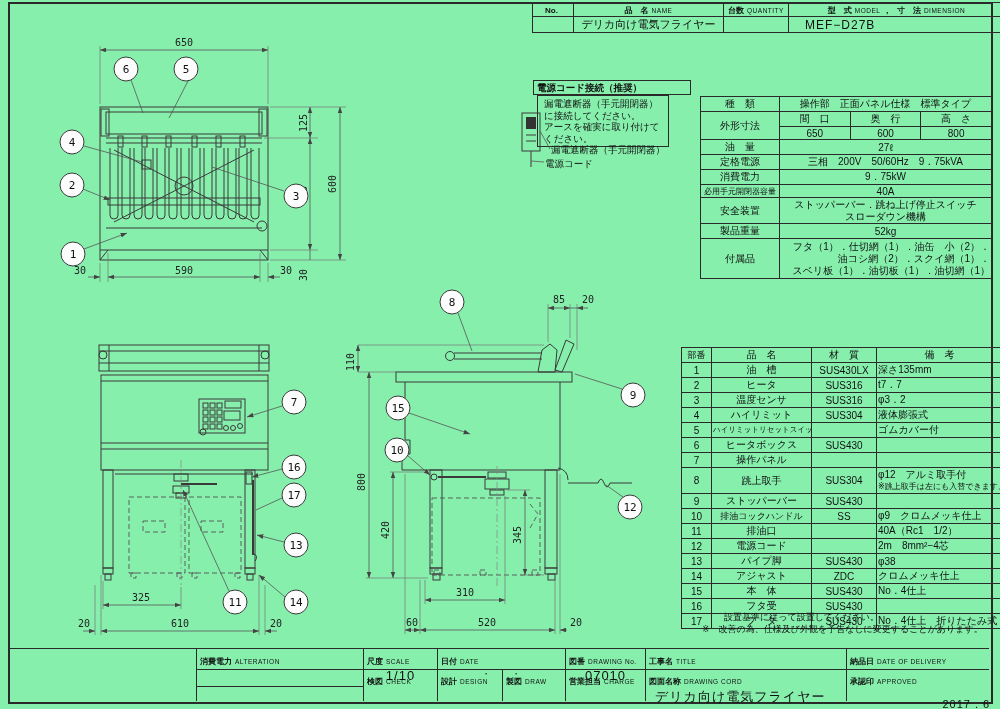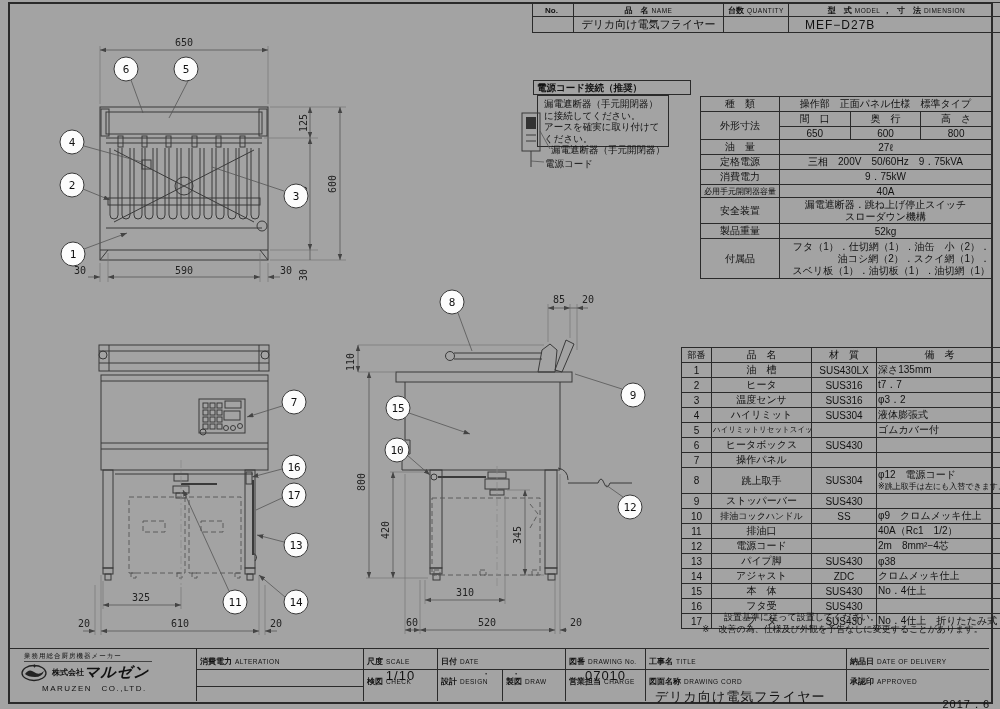--- a/index.html
+++ b/index.html
@@ -1,16 +1,16 @@
 <!DOCTYPE html>
 <html><head>
 <meta charset="utf-8">
 <style>
   html,body{margin:0;padding:0;background:#e8e8e8;}
-  .sheet{position:relative;width:1000px;height:709px;background:#a3a3a3;color:#111;
+  .sheet{position:relative;width:1000px;height:709px;background:#86efac;color:#111;
          font-family:"Liberation Sans","DejaVu Sans",sans-serif;overflow:hidden;}
   .frame{position:absolute;left:8px;top:2px;width:981px;height:698px;border:2px solid #2a2a2a;}
   .abs{position:absolute;}
   table{border-collapse:collapse;table-layout:fixed;}
   td{border:1px solid #2a2a2a;font-size:10px;text-align:center;padding:0 1px;
      overflow:hidden;white-space:nowrap;color:#111;}
   svg{position:absolute;overflow:visible;}
   .ol{stroke:#3a3a3a;fill:none;stroke-width:1;}
   .thin{stroke:#777;fill:none;stroke-width:0.7;}
   .dl{stroke:#555;fill:none;stroke-width:0.8;}
@@ -204,21 +204,21 @@
       <td>消費電力</td>
       <td colspan="3">9．75kW</td>
     </tr>
     <tr style="height:13px">
       <td class="smallcell">必用手元開閉器容量</td>
       <td colspan="3">40A</td>
     </tr>
     <tr style="height:26px">
       <td>安全装置</td>
       <td colspan="3">
-        <div style="line-height:12px">漏電遮断器．跳ね上げ停止スイッチ</div>
+        <div style="line-height:12px">ストッパーバー．跳ね上げ停止スイッチ</div>
         <div style="line-height:12px">スローダウン機構</div>
       </td>
     </tr>
     <tr style="height:13px">
       <td>製品重量</td>
       <td colspan="3">52kg</td>
     </tr>
     <tr style="height:40px">
       <td>付属品</td>
       <td colspan="3" style="text-align:right;padding-left:4px">
@@ -472,21 +472,21 @@
           <td>7</td>
           <td>操作パネル</td>
           <td></td>
           <td style="text-align:left"></td>
         </tr>
     <tr style="height:26px">
           <td>8</td>
           <td>跳上取手</td>
           <td>SUS304</td>
       <td style="text-align:left">
-        <div style="line-height:12px">φ12　電源コード</div>
+        <div style="line-height:12px">φ12　アルミ取手付</div>
         <div style="line-height:12px;font-size:8px">※跳上取手は左にも入替できます。</div>
       </td>
         </tr>
     <tr style="height:14px">
           <td>9</td>
           <td>ストッパーバー</td>
           <td>SUS430</td>
           <td style="text-align:left"></td>
         </tr>
     <tr style="height:14px">
@@ -540,33 +540,20 @@
   </tbody>
     </table>
 
   <div class="abs" style="left:702px;top:612px;width:292px">
     <div class="note-line" style="padding-left:22px">設置基準に従って設置してください。</div>
     <div class="note-line" style="margin-top:1px">※　改善の為、仕様及び外観を予告なしに変更することがあります。</div>
   </div>
 
   <div class="abs" style="left:8px;top:648px;width:981px;height:52px;border-top:1.5px solid #2a2a2a">
 
-    <div class="abs" style="left:0;top:0;width:188px;height:52px">
-      <div style="font-size:6.5px;letter-spacing:1px;margin:3px 0 0 16px;border-bottom:1px solid #444;width:128px">業務用総合厨房機器メーカー</div>
-      <div style="display:flex;align-items:center;margin:1px 0 0 12px">
-        <svg width="30" height="18" viewBox="0 0 30 18" style="position:static">
-          <ellipse cx="14" cy="9" rx="12" ry="7.5" fill="none" stroke="#222" stroke-width="1.3"></ellipse>
-          <path d="M5 10 q4 -6 9 -2 q5 4 10 -1 q-2 6 -9 6 q-7 0 -10 -3 z" fill="#222"></path>
-          <path d="M13 2 h3 M14.5 0.5 v3" stroke="#222" stroke-width="1"></path>
-        </svg>
-        <span style="font-size:8px;font-weight:bold;margin-left:2px">株式会社</span>
-        <span style="font-size:15px;font-weight:bold;font-style:italic;letter-spacing:1px">マルゼン</span>
-      </div>
-      <div style="font-size:8px;letter-spacing:1.5px;margin:1px 0 0 34px">MARUZEN　CO.,LTD.</div>
-    </div>
 
     <div class="tb-cell" style="left:188px;top:0;width:167px;height:52px">
       <span class="lj">消費電力</span><span class="le">ALTERATION</span>
       <div style="position:absolute;left:0;top:20px;width:167px;border-top:1px solid #2a2a2a"></div>
       <div style="position:absolute;left:0;top:37px;width:167px;border-top:1px solid #2a2a2a"></div>
     </div>
 
     <div class="abs" style="left:355px;top:20px;width:626px;border-top:1px solid #2a2a2a"></div>
 
     <div class="tb-cell" style="left:355px;top:0;width:74px;height:20px">

